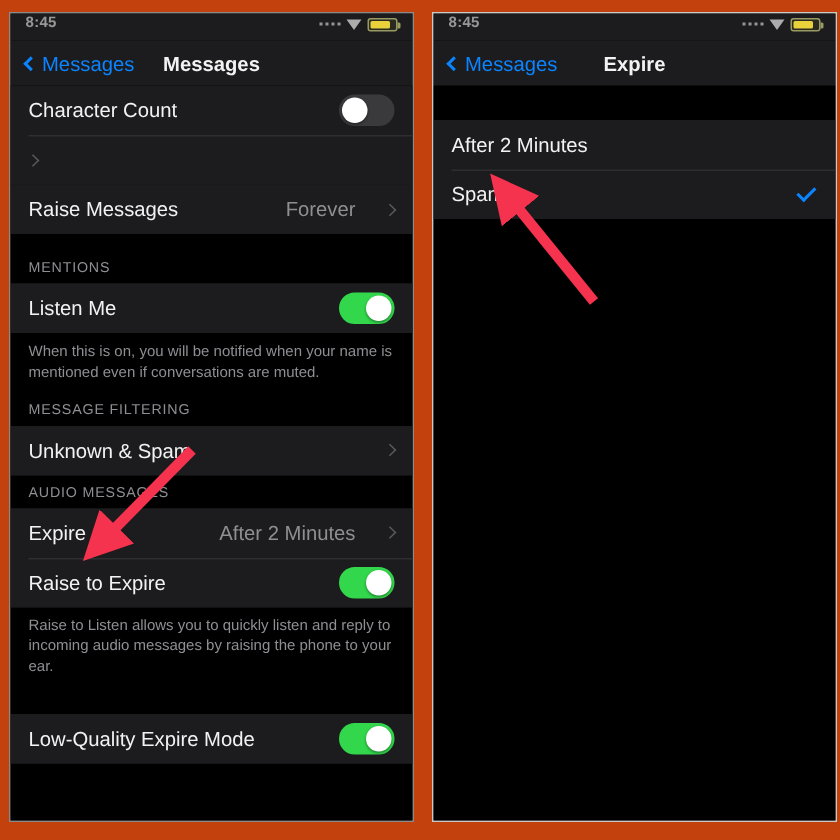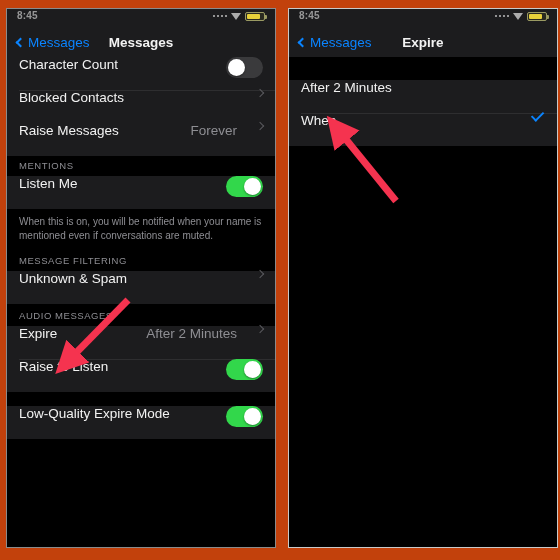--- a/index.html
+++ b/index.html
@@ -88,21 +88,21 @@
     color: #f2f2f2; font-size: 13.5px; font-weight: bold;
     pointer-events: none;
   }
 
   
   .scroll { background: #000; height: calc(100% - 48px); overflow: hidden; }
 
   .group { background: #1c1c1e; }
   .row {
     position: relative;
-    display: flex; 
+    display: flex; align-items: center;
     min-height: 33px;
     padding: 0 12px;
     background: #1c1c1e;
     cursor: pointer;
   }
   .row + .row::before {
     content: ""; position: absolute; left: 12px; right: 0; top: 0;
     height: 1px; background: #2e2e30;
   }
   .row-label { color: #f2f2f2; font-size: 13.5px; flex: 1; }
@@ -186,34 +186,33 @@
     <div class="scroll">
 
       <div class="group">
         <div class="row">
           <span class="row-label">Character Count</span>
           <span class="switch off">
               <i></i>
             </span>
         </div>
         <div class="row">
-          <span class="row-label">Blocked Contacts</span>
           <span class="chev-right"></span>
         </div>
       </div>
 
       <div class="group">
         <div class="row">
           <span class="row-label">Raise Messages</span>
           <span class="row-value">Forever</span>
           <span class="chev-right"></span>
         </div>
       </div>
 
-      <div class="section-header" style="padding-top:4px;">MENTIONS</div>
+      <div class="section-header" style="padding-top:17px;">MENTIONS</div>
       <div class="group">
         <div class="row">
           <span class="row-label">Listen Me</span>
           <span class="switch on">
               <i></i>
             </span>
         </div>
       </div>
       <div class="footnote">When this is on, you will be notified when your name is mentioned even if conversations are muted.</div>
 
@@ -226,26 +225,27 @@
       </div>
 
       <div class="section-header" style="padding-top:6px;">AUDIO MESSAGES</div>
       <div class="group">
         <div class="row">
           <span class="row-label">Expire</span>
           <span class="row-value">After 2 Minutes</span>
           <span class="chev-right"></span>
         </div>
         <div class="row">
-          <span class="row-label">Raise to Listen</span>
+          <span class="row-label">Raise to Expire</span>
           <span class="switch on">
               <i></i>
             </span>
         </div>
       </div>
+      <div class="footnote">Raise to Listen allows you to quickly listen and reply to incoming audio messages by raising the phone to your ear.</div>
 
       <div class="spacer" style="height:14px;"></div>
       <div class="group">
         <div class="row">
           <span class="row-label">Low-Quality Expire Mode</span>
           <span class="switch on">
               <i></i>
             </span>
         </div>
       </div>
@@ -279,21 +279,21 @@
       <div class="nav-title">Expire</div>
     </div>
 
     <div class="scroll">
       <div class="spacer" style="height:23px;"></div>
       <div class="group">
         <div class="row">
           <span class="row-label">After 2 Minutes</span>
         </div>
         <div class="row">
-          <span class="row-label">When</span>
+          <span class="row-label">Spam</span>
           <span class="check"></span>
         </div>
       </div>
     </div>
   </div>
 
   <svg class="arrow-layer" width="560" height="560" viewBox="0 0 560 560">
     <defs>
       <marker id="ah" markerWidth="4.6" markerHeight="4.6" refX="1.6" refY="2.3" orient="auto">
         <path d="M0,0 L4.6,2.3 L0,4.6 z" fill="#f5334f"></path>

